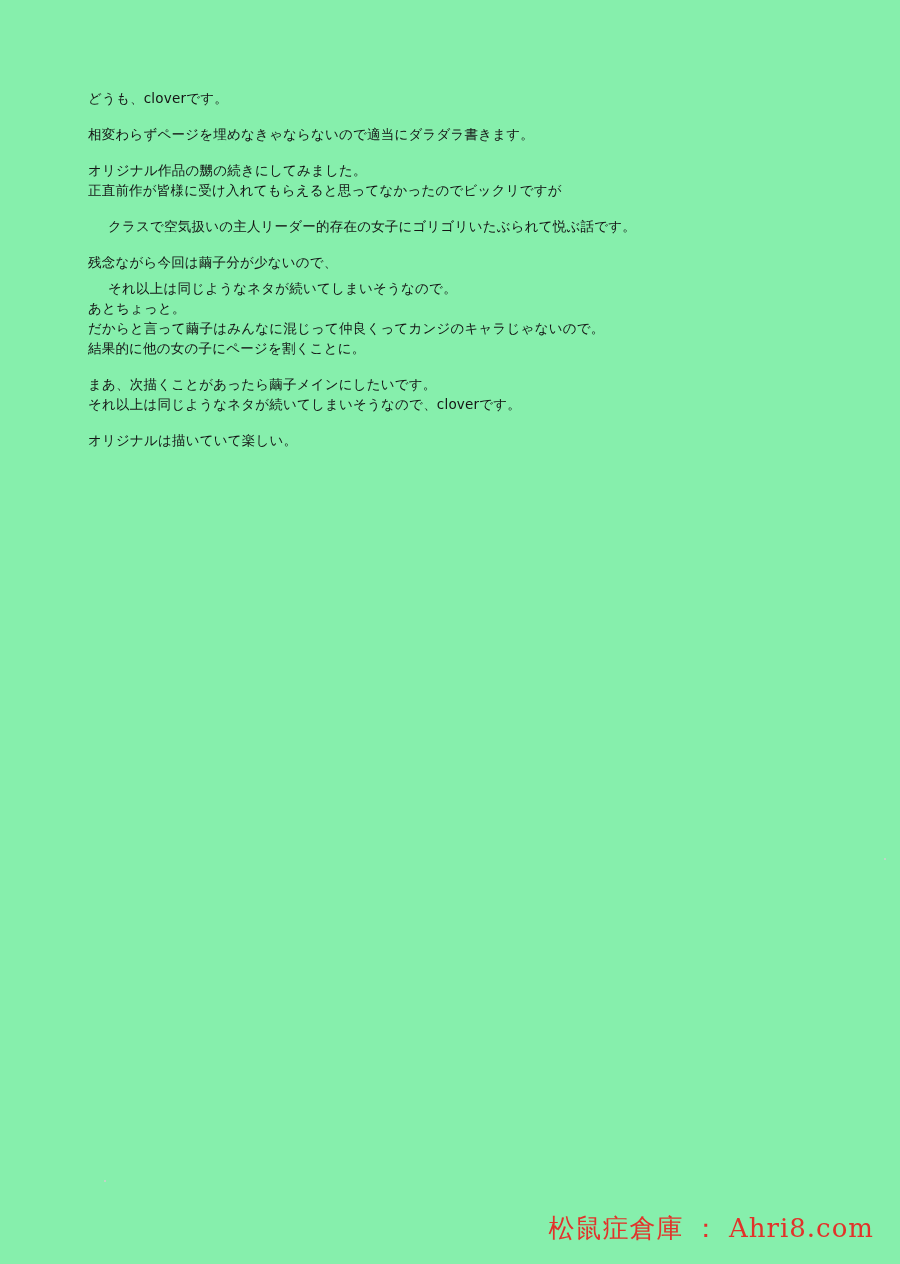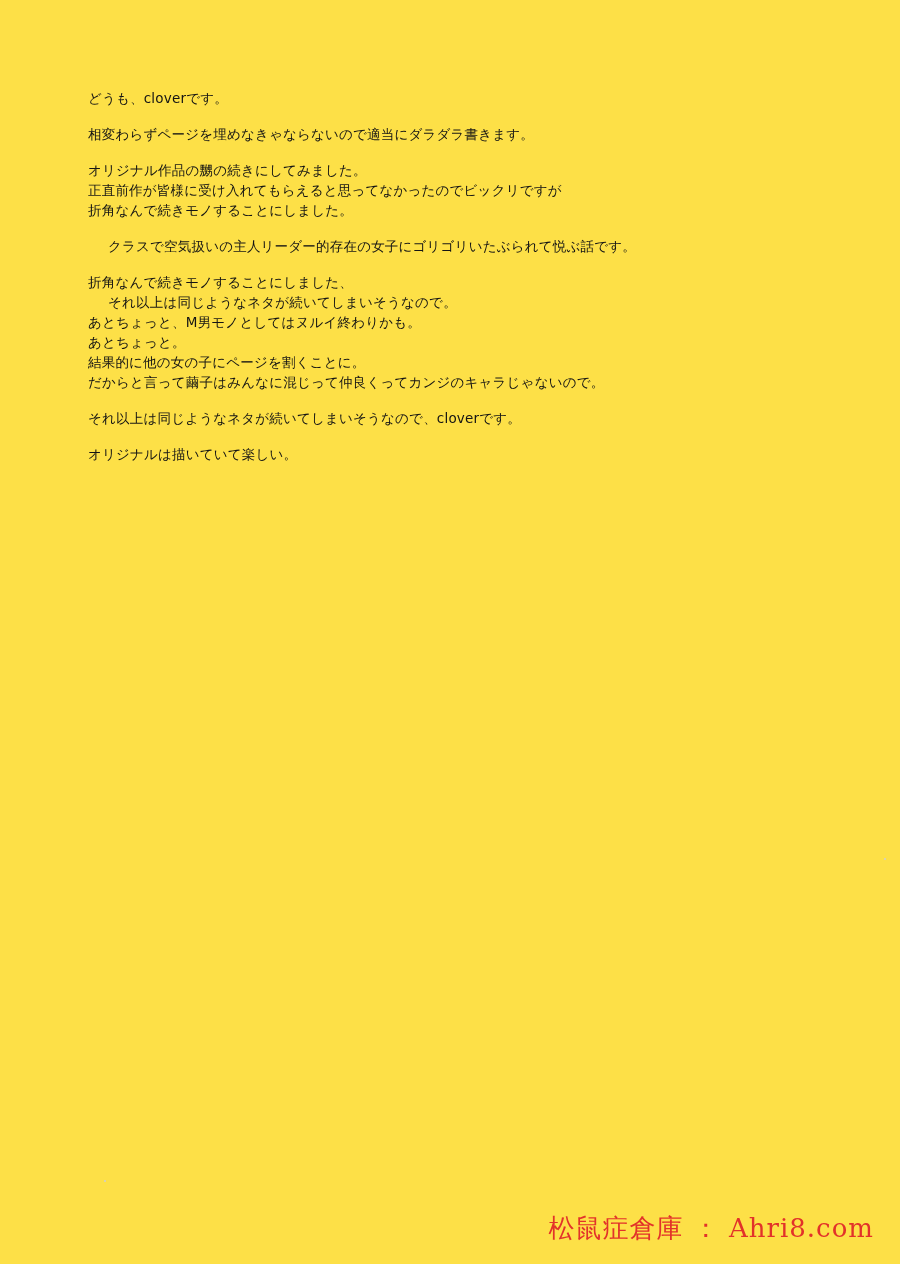--- a/index.html
+++ b/index.html
@@ -10,21 +10,21 @@
     width: 900px;
     height: 1264px;
     background: #ffffff;
     font-family: "DejaVu Sans", "Liberation Sans", sans-serif;
     position: relative;
     overflow: hidden;
   }
   .page {
     position: absolute;
     inset: 0;
-    background: #fde047;
+    background: #86efac;
   }
   .afterword {
     position: absolute;
     left: 88px;
     top: 88px;
     width: 740px;
     color: #111111;
     font-size: 13.5px;
     line-height: 1.0;
   }
@@ -33,20 +33,21 @@
   }
   .line {
     font-size: 13.5px;
     line-height: 20px;
     letter-spacing: 0.2px;
     white-space: pre;
     color: #141414;
   }
   .line.indent {
     padding-left: 20px;
+    margin-top: 6px;
   }
   .watermark {
     position: absolute;
     right: 26px;
     bottom: 18px;
     color: #e2322a;
     font-family: "DejaVu Serif", "Liberation Serif", serif;
     font-size: 26px;
     letter-spacing: 1px;
     white-space: pre;
@@ -67,34 +68,33 @@
   <div class="afterword">
       <div class="block">
         <div class="line">どうも、cloverです。</div>
       </div>
       <div class="block">
         <div class="line">相変わらずページを埋めなきゃならないので適当にダラダラ書きます。</div>
       </div>
       <div class="block">
         <div class="line">オリジナル作品の嬲の続きにしてみました。</div>
         <div class="line">正直前作が皆様に受け入れてもらえると思ってなかったのでビックリですが</div>
-        <div class="line">折角なんで続きモノすることにしました。</div>
       </div>
       <div class="block">
         <div class="line indent">クラスで空気扱いの主人リーダー的存在の女子にゴリゴリいたぶられて悦ぶ話です。</div>
       </div>
       <div class="block">
-        <div class="line">折角なんで続きモノすることにしました、</div>
+        <div class="line">残念ながら今回は繭子分が少ないので、</div>
         <div class="line indent">それ以上は同じようなネタが続いてしまいそうなので。</div>
-        <div class="line">あとちょっと、M男モノとしてはヌルイ終わりかも。</div>
         <div class="line">あとちょっと。</div>
+        <div class="line">だからと言って繭子はみんなに混じって仲良くってカンジのキャラじゃないので。</div>
         <div class="line">結果的に他の女の子にページを割くことに。</div>
-        <div class="line">だからと言って繭子はみんなに混じって仲良くってカンジのキャラじゃないので。</div>
       </div>
       <div class="block">
+        <div class="line">まあ、次描くことがあったら繭子メインにしたいです。</div>
         <div class="line">それ以上は同じようなネタが続いてしまいそうなので、cloverです。</div>
       </div>
       <div class="block">
         <div class="line">オリジナルは描いていて楽しい。</div>
       </div>
     </div>
 
   <span class="speck" style="left:884px; top:858px;"></span>
   <span class="speck" style="left:104px; top:1180px;"></span>
 

